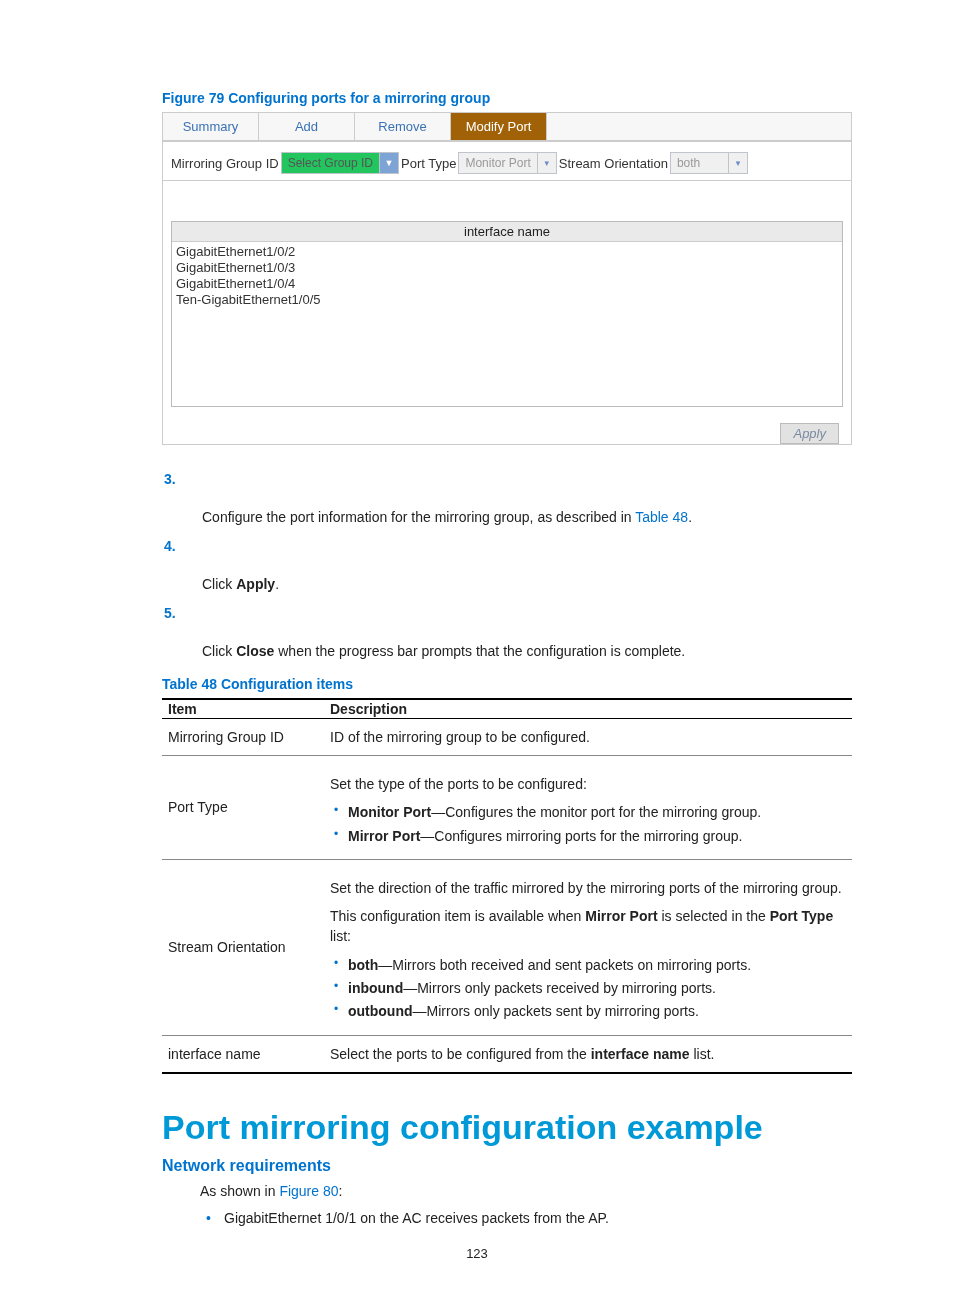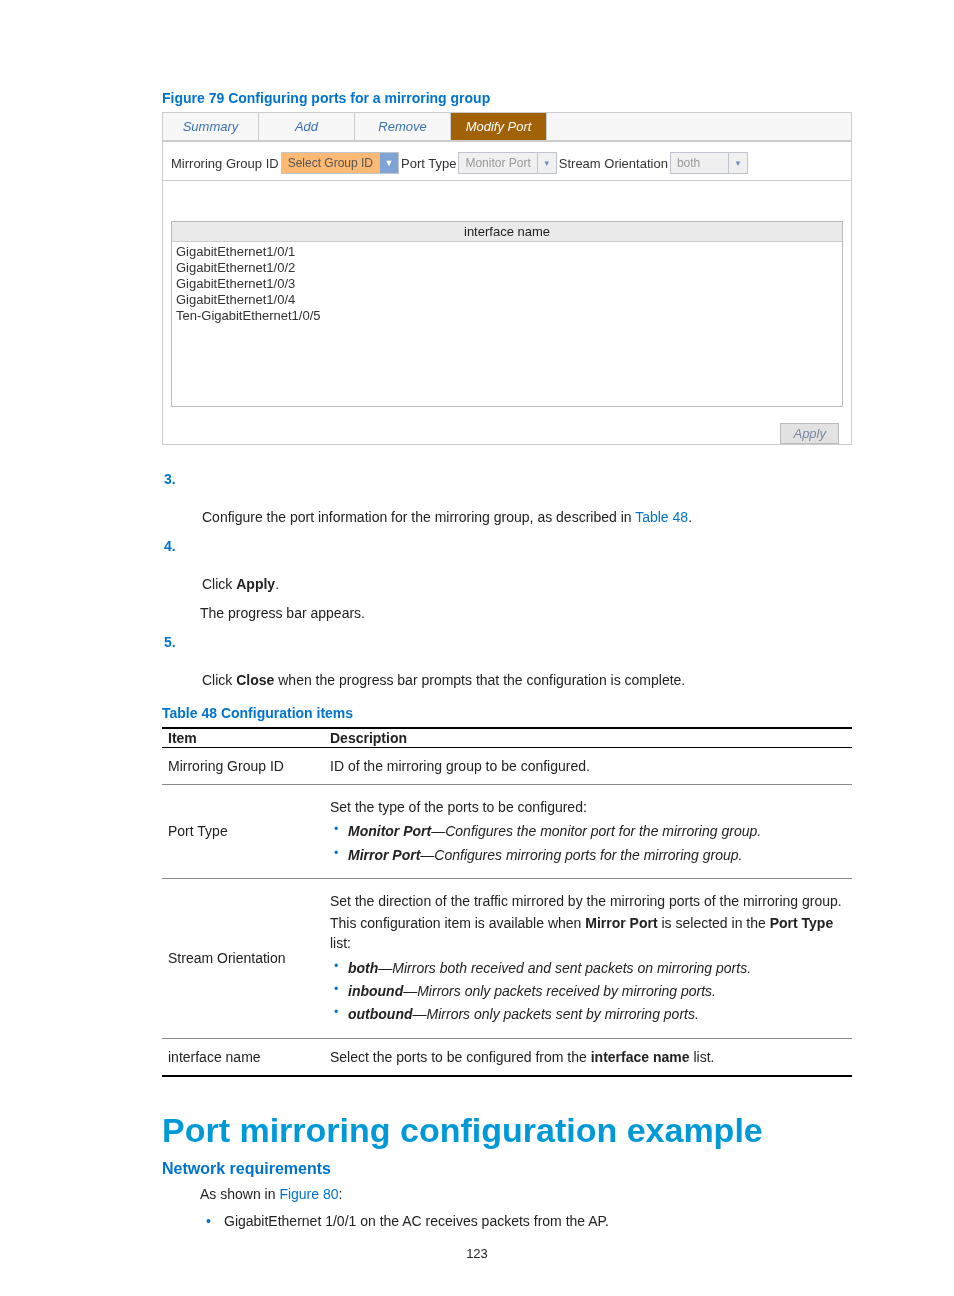--- a/index.html
+++ b/index.html
@@ -37,21 +37,20 @@
     background: #f7f7f7;
   }
   .tab {
     flex: 0 0 auto;
     padding: 6px 0;
     text-align: center;
     border-right: 1px solid #ccc;
     color: #3a72b5;
     width: 95px;
     font-size: 13px;
-    font-style: italic;
   }
   .tab.active {
     background: #a16207;
     color: #fff;
   }
   .tab-spacer { flex: 1; border-right: none; }
   .controls {
     padding: 10px 8px 6px 8px;
     border-top: 1px solid #ccc;
     border-bottom: 1px solid #ccc;
@@ -59,21 +58,21 @@
     flex-wrap: wrap;
     align-items: center;
     gap: 2px 2px;
     row-gap: 6px;
   }
   .lbl { color: #333; font-size: 13px; white-space: nowrap; }
   .dd {
     display: inline-flex;
     align-items: center;
     border: 1px solid #c0c4cc;
-    background: #fdba74;
+    background: #22c55e;
     height: 20px;
     padding: 0 0 0 6px;
     font-size: 12px;
     color: #555;
   }
   .dd.gray { background: #f0f0f0; color: #999; }
   .dd .caret {
     width: 18px;
     height: 20px;
     display: inline-flex;
@@ -133,23 +132,23 @@
     width: 100%;
     border-collapse: collapse;
     font-size: 14px;
   }
   table.config thead tr { border-top: 2px solid #000; border-bottom: 1px solid #000; }
   table.config th { text-align: left; font-weight: bold; padding: 1px 6px; }
   table.config td { vertical-align: middle; padding: 10px 6px; border-bottom: 1px solid #888; }
   table.config tbody tr:last-child td { border-bottom: 2px solid #000; }
   table.config td:first-child { width: 150px; }
   .bul { list-style: none; padding: 0; margin: 4px 0 0 0; }
-  .bul li { position: relative; padding-left: 18px; margin: 3px 0; line-height:1.45;font-style:italic;}
+  .bul li { position: relative; padding-left: 18px; margin: 3px 0; line-height:1.45;}
   .bul li:before { content: "•"; position: absolute; left: 4px; color: #0073cf; font-size: 12px;}
-  .desc-p { margin: 2px 0; line-height:1.45;}
+  .desc-p { margin: 8px 0; line-height:1.45;}
   
   h1.section {
     color: #0099d8;
     font-weight: 700;
     font-size: 34px;
     margin: 34px 0 10px 0;
     font-family: Arial, sans-serif;
   }
   h2.sub {
     color: #0073cf;
@@ -193,21 +192,20 @@
       <span class="lbl">Stream Orientation</span>
       <span class="dd gray" style="width:70px">
         <span>both</span>
         <span class="caret" style="margin-left:auto">▾</span>
       </span>
     </div>
 
     <div class="iface-table">
       <div class="iface-head">interface name</div>
       <div class="iface-body">
-        <div>GigabitEthernet1/0/1</div>
         <div>GigabitEthernet1/0/2</div>
         <div>GigabitEthernet1/0/3</div>
         <div>GigabitEthernet1/0/4</div>
         <div>Ten-GigabitEthernet1/0/5</div>
       </div>
     </div>
 
     <div class="apply-row">
       <span class="apply-btn">Apply</span>
     </div>
@@ -219,21 +217,20 @@
       <div class="step-body">
         <span>Configure the port information for the mirroring group, as described in </span><span class="link">Table 48</span><span>.</span>
       </div>
     </div>
     <div class="step">
       <div class="step-num">4.</div>
       <div class="step-body">
         <span>Click </span><span class="bold">Apply</span><span>.</span>
       </div>
     </div>
-    <div class="step-sub">The progress bar appears.</div>
     <div class="step">
       <div class="step-num">5.</div>
       <div class="step-body">
         <span>Click </span><span class="bold">Close</span><span> when the progress bar prompts that the configuration is complete.</span>
       </div>
     </div>
   </div>
 
   <div class="table-caption">Table 48 Configuration items</div>
 

